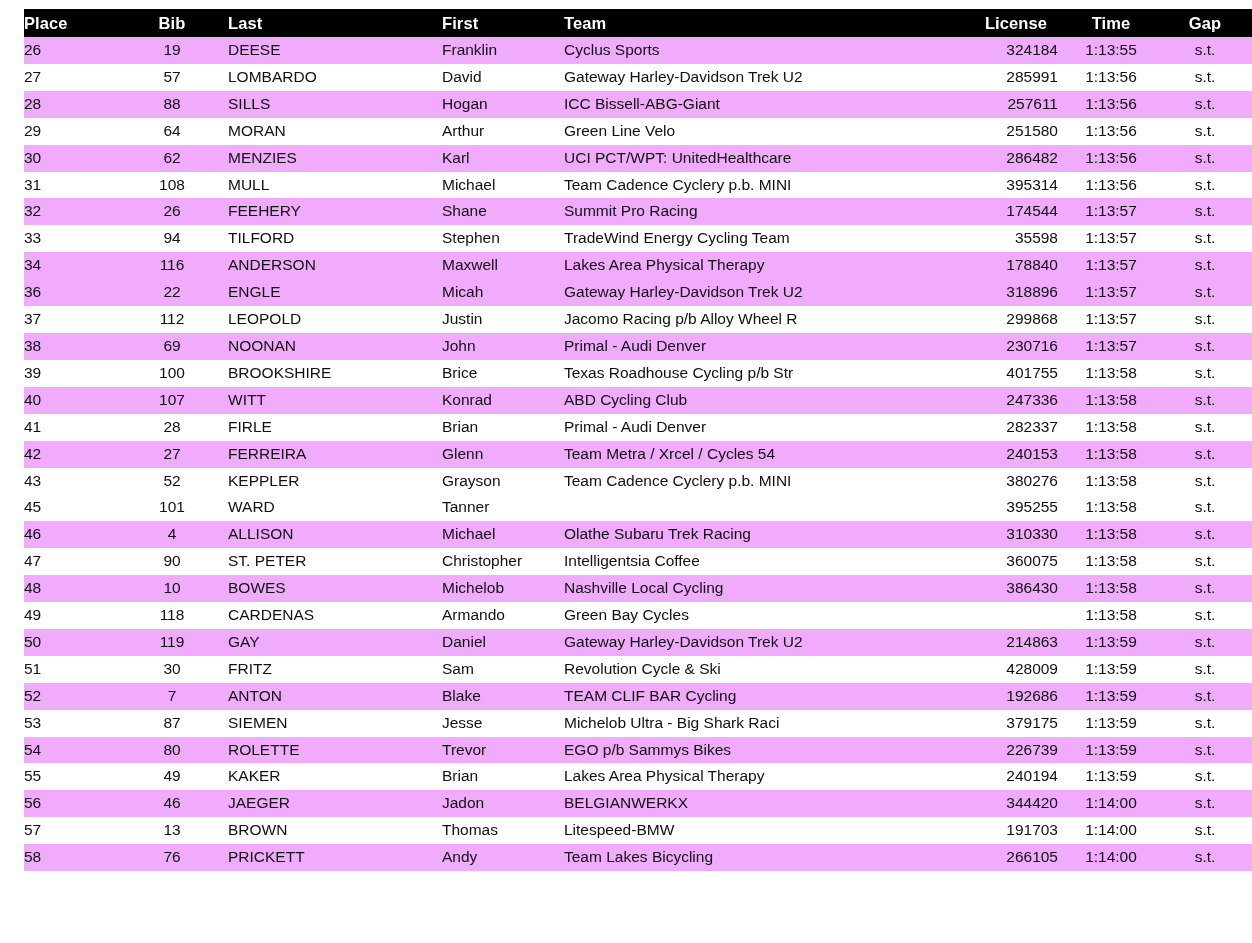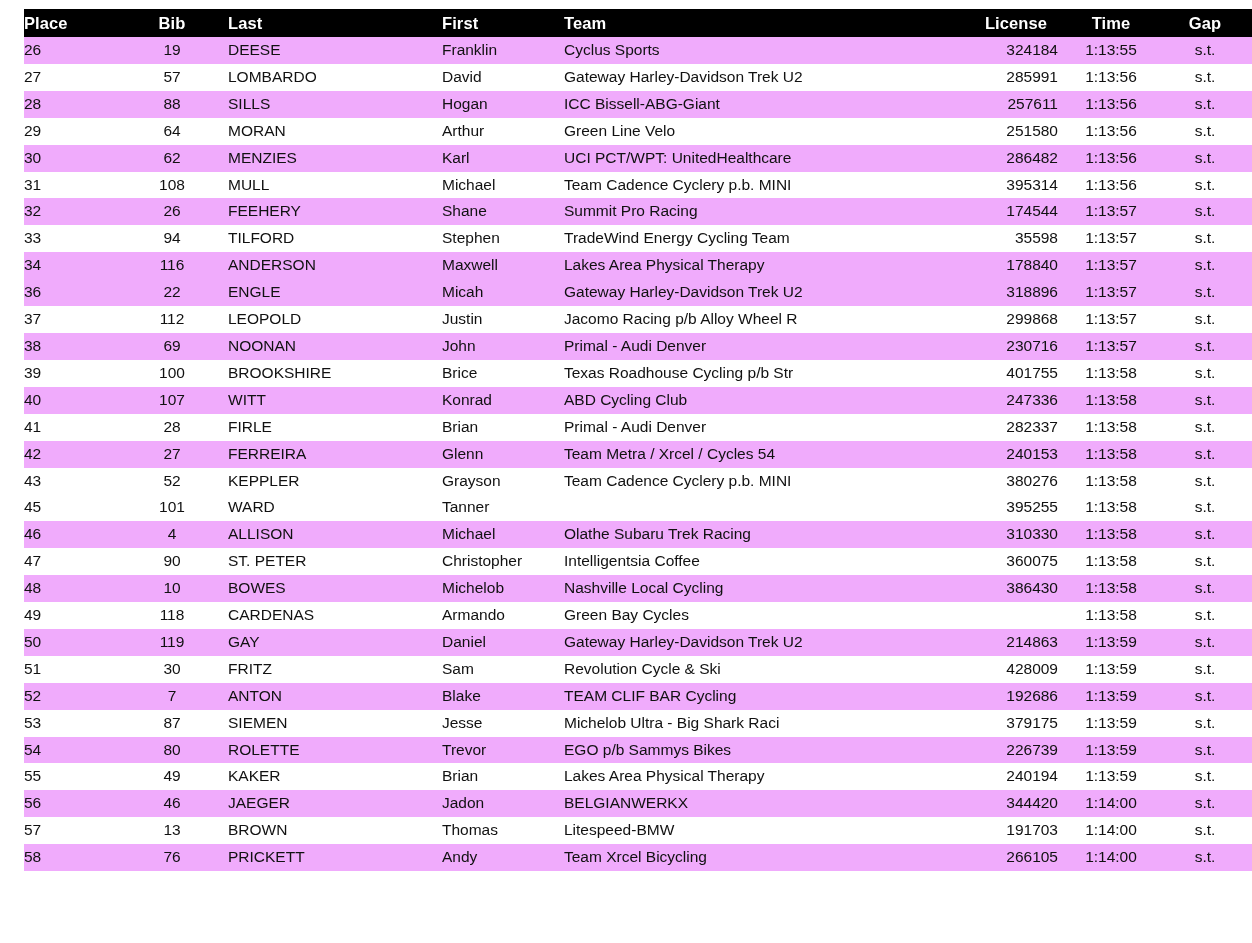--- a/index.html
+++ b/index.html
@@ -381,19 +381,19 @@
         <td class="col-team">Litespeed-BMW</td>
         <td class="col-license">191703</td>
         <td class="col-time">1:14:00</td>
         <td class="col-gap">s.t.</td>
       </tr>
       <tr class="odd-row">
         <td class="col-place">58</td>
         <td class="col-bib">76</td>
         <td class="col-last">PRICKETT</td>
         <td class="col-first">Andy</td>
-        <td class="col-team">Team Xrcel Bicycling</td>
+        <td class="col-team">Team Lakes Bicycling</td>
         <td class="col-license">266105</td>
         <td class="col-time">1:14:00</td>
         <td class="col-gap">s.t.</td>
       </tr>
     </tbody>
 </table>
 
 </body></html>

